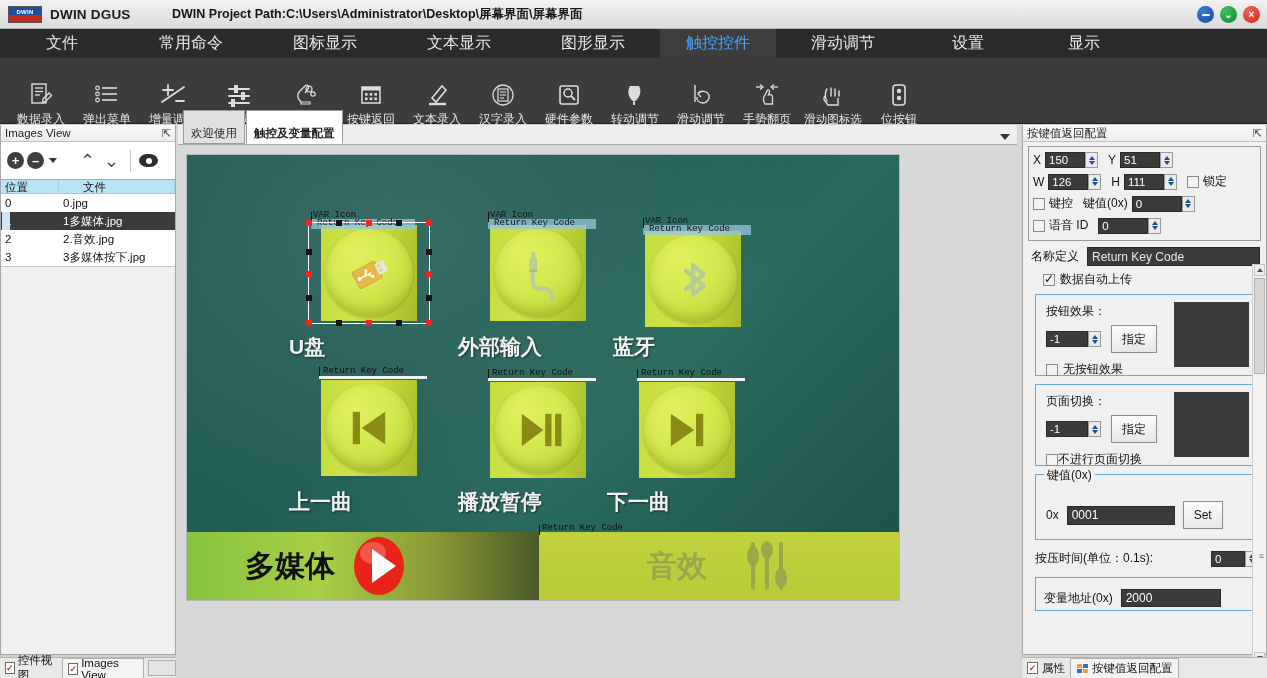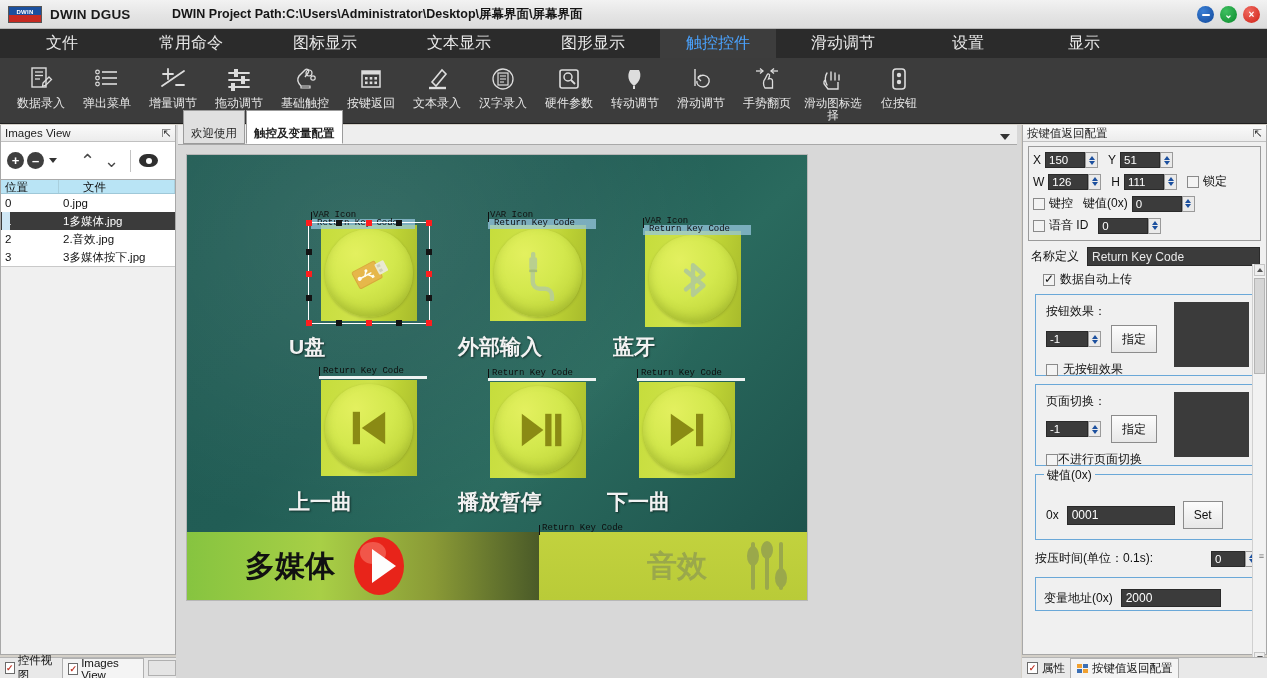--- a/index.html
+++ b/index.html
@@ -59,21 +59,21 @@
   .menuitem {
     color: #e8e8e8; font-size: 16px; display: flex; align-items: center;
     justify-content: center; cursor: default; padding: 0 6px;
   }
   .menuitem.active { background: #3d3d3d; color: #4aa3ff; }
 
   
   .ribbon {
     position: absolute; left: 0; top: 58px; width: 1267px; height: 66px;
     background: #3c3c3c; border-bottom: 1px solid #1f1f1f;
-    display: flex; align-items: flex-start; padding-top: 4px;
+    display: flex; align-items: flex-start; padding-top: 20px;
   }
   .tool {
     width: 66px; height: 60px; display: flex; flex-direction: column;
     align-items: center; justify-content: flex-start; cursor: default;
   }
   .tool .ico {
     height: 30px; width: 36px; display: flex; align-items: center;
     justify-content: center; margin-top: 2px;
   }
   .tool .ico svg { display: block; }
@@ -157,21 +157,21 @@
   .dtabs-caret {
     position: absolute; right: 8px; bottom: 4px;
     width: 0; height: 0; border-left: 5px solid transparent;
     border-right: 5px solid transparent; border-top: 6px solid #333;
   }
   .canvasarea {
     position: absolute; left: 0; top: 21px; width: 840px; height: 532px;
     background: #d8d8d8; padding: 9px;
   }
   .screen {
-    position: relative; width: 620px; height: 445px;
+    position: relative; width: 712px; height: 445px;
     background:
       radial-gradient(ellipse at 28% 18%, rgba(255,255,255,0.10), rgba(255,255,255,0) 58%),
       linear-gradient(135deg, #1e5a52 0%, #215d55 38%, #2a6a5e 60%, #1b4f49 100%);
     overflow: hidden;
     box-shadow: 0 0 0 1px #b7b7b7;
   }
 
   
   .wbox { position: absolute; }
   .tile {

